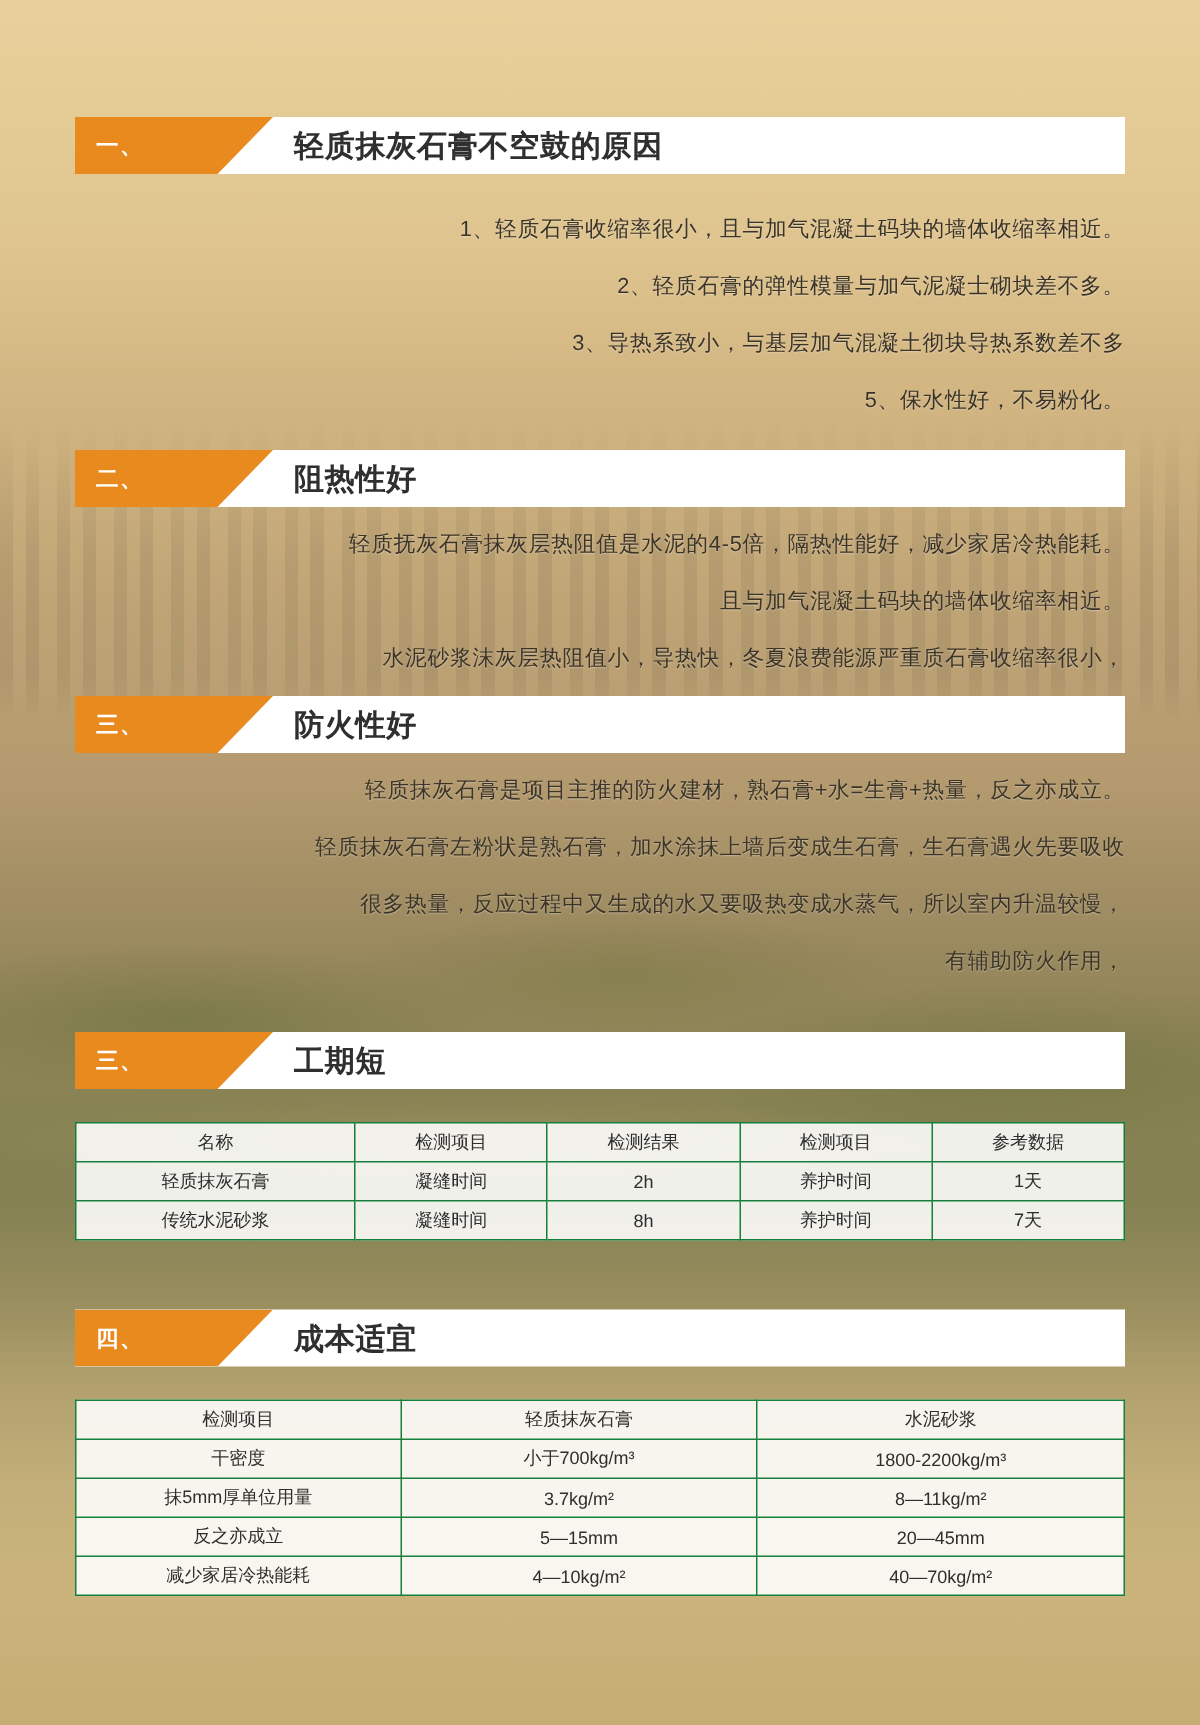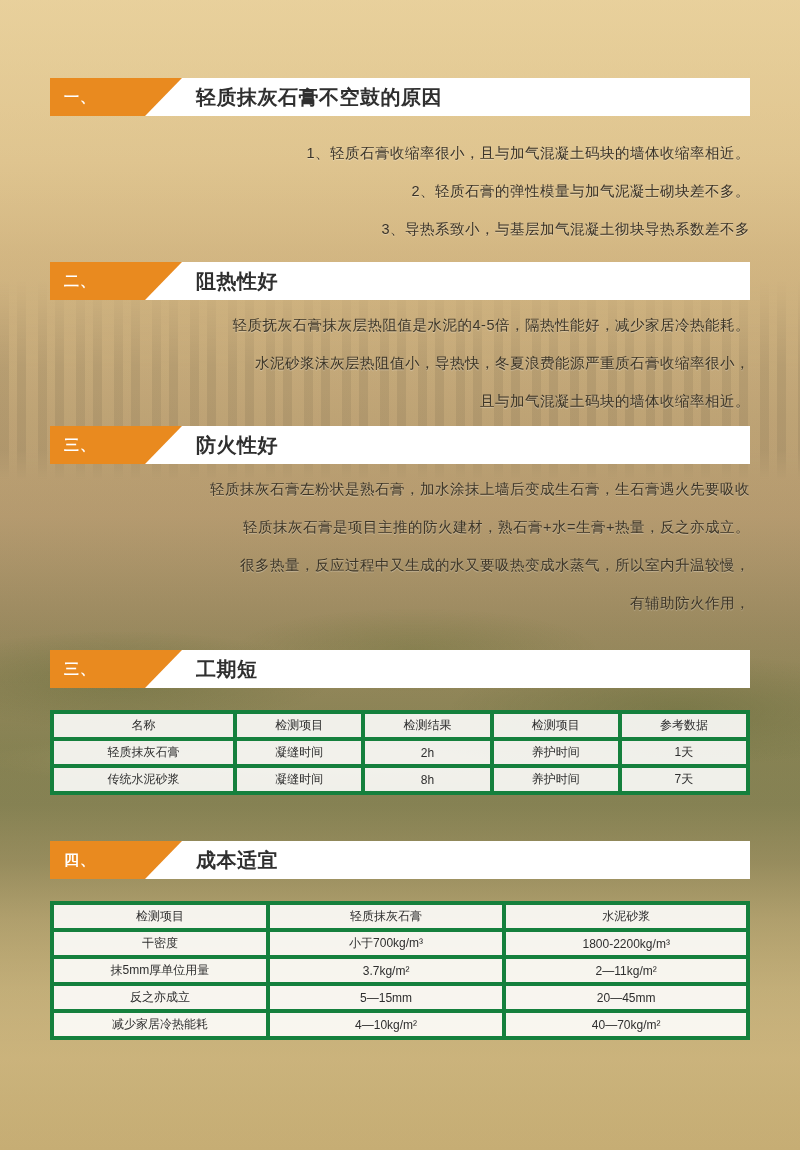--- a/index.html
+++ b/index.html
@@ -127,21 +127,21 @@
   
   .table-wrap { margin: 0 50px; }
   table {
     width: 100%;
     border-collapse: collapse;
     background: rgba(255,255,255,0.88);
     font-size: 12px;
     color: #2e2e2e;
   }
   table td, table th {
-    border: 4px solid #15803d;
+    border: 1px solid #15803d;
     text-align: center;
     font-weight: normal;
     padding: 3px 2px;
     height: 26px;
   }
   table th { font-weight: normal; }
 
   .sp-6 { height: 6px; }
   .sp-14 { height: 14px; }
   .sp-18 { height: 18px; }
@@ -162,43 +162,44 @@
 
   <div class="heading">
     <div class="wedge"></div>
     <div class="num">一、</div>
     <div class="title">轻质抹灰石膏不空鼓的原因</div>
   </div>
   <div class="sp-18"></div>
   <div class="para">1、轻质石膏收缩率很小，且与加气混凝土码块的墙体收缩率相近。</div>
   <div class="para">2、轻质石膏的弹性模量与加气泥凝士砌块差不多。</div>
   <div class="para">3、导热系致小，与基层加气混凝土彻块导热系数差不多</div>
+  <div class="para">5、保水性好，不易粉化。</div>
 
   <div class="sp-14"></div>
 
   <div class="heading">
     <div class="wedge"></div>
     <div class="num">二、</div>
     <div class="title">阻热性好</div>
   </div>
   <div class="sp-6"></div>
   <div class="para light">轻质抚灰石膏抹灰层热阻值是水泥的4-5倍，隔热性能好，减少家居冷热能耗。</div>
+  <div class="para light">且与加气混凝土码块的墙体收缩率相近。</div>
   <div class="para light">水泥砂浆沫灰层热阻值小，导热快，冬夏浪费能源严重质石膏收缩率很小，</div>
-  <div class="para light">且与加气混凝土码块的墙体收缩率相近。</div>
 
   <div class="sp-6"></div>
 
   <div class="heading">
     <div class="wedge"></div>
     <div class="num">三、</div>
     <div class="title">防火性好</div>
   </div>
   <div class="sp-6"></div>
+  <div class="para light">轻质抹灰石膏是项目主推的防火建材，熟石膏+水=生膏+热量，反之亦成立。</div>
   <div class="para light">轻质抹灰石膏左粉状是熟石膏，加水涂抹上墙后变成生石膏，生石膏遇火先要吸收</div>
-  <div class="para light">轻质抹灰石膏是项目主推的防火建材，熟石膏+水=生膏+热量，反之亦成立。</div>
   <div class="para light">很多热量，反应过程中又生成的水又要吸热变成水蒸气，所以室内升温较慢，</div>
   <div class="para light">有辅助防火作用，</div>
 
   <div class="sp-28"></div>
 
   <div class="heading">
     <div class="wedge"></div>
     <div class="num">三、</div>
     <div class="title">工期短</div>
   </div>
@@ -252,21 +253,21 @@
       </thead>
       <tbody>
         <tr>
           <td>干密度</td>
           <td>小于700kg/m³</td>
           <td>1800-2200kg/m³</td>
         </tr>
         <tr>
           <td>抹5mm厚单位用量</td>
           <td>3.7kg/m²</td>
-          <td>2—11kg/m²</td>
+          <td>8—11kg/m²</td>
         </tr>
         <tr>
           <td>反之亦成立</td>
           <td>5—15mm</td>
           <td>20—45mm</td>
         </tr>
         <tr>
           <td>减少家居冷热能耗</td>
           <td>4—10kg/m²</td>
           <td>40—70kg/m²</td>

